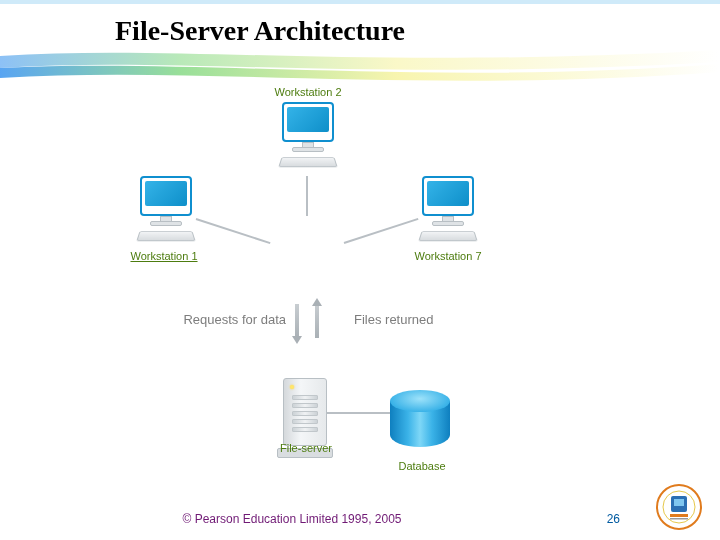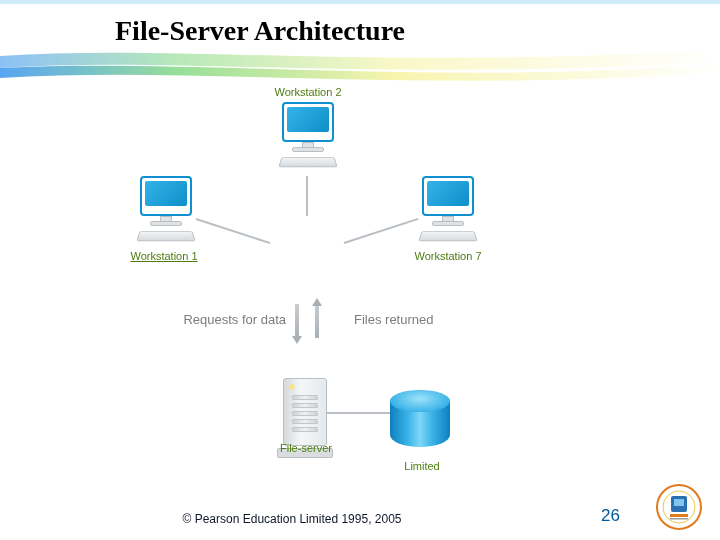--- a/index.html
+++ b/index.html
@@ -23,22 +23,22 @@
   .monitor { position: absolute; left: 10px; top: 0; width: 52px; height: 40px; background: #fff; border: 2px solid #0f8fcf; border-radius: 4px; }
   .screen { position: absolute; left: 3px; top: 3px; right: 3px; bottom: 8px; background: linear-gradient(135deg,#34b3e8 0%, #0e8fc9 100%); border-radius: 2px; }
   .stand { position: absolute; left: 30px; top: 40px; width: 12px; height: 6px; background: #dfe3e6; border: 1px solid #b8bfc4; }
   .base { position: absolute; left: 20px; top: 45px; width: 32px; height: 5px; background: #dfe3e6; border: 1px solid #b8bfc4; border-radius: 2px; }
   .kb { position: absolute; left: 8px; top: 54px; width: 56px; height: 12px; background: linear-gradient(180deg,#f1f3f5,#d8dcdf); border: 1px solid #b8bfc4; border-radius: 2px; transform: perspective(60px) rotateX(35deg); }
   .conn { position: absolute; background: #b9bfc4; }
   .arrow-v { position: absolute; width: 10px; height: 46px; }
   .arrow-shaft { position: absolute; left: 3px; top: 6px; width: 4px; height: 34px; background: linear-gradient(180deg,#c8cdd1,#a9b0b5); }
   .arrow-head-up { position: absolute; left: 0; top: 0; width: 0; height: 0; border-left: 5px solid transparent; border-right: 5px solid transparent; border-bottom: 8px solid #a9b0b5; }
   .arrow-head-dn { position: absolute; left: 0; bottom: 0; width: 0; height: 0; border-left: 5px solid transparent; border-right: 5px solid transparent; border-top: 8px solid #a9b0b5; }
-  .footer-text { position: absolute; left: 0; bottom: 14px; width: 584px; text-align: center; font-size: 12px; color: #0f172a; }
-  .page-num { position: absolute; right: 100px; bottom: 14px; font-size: 17px; color: #005aa0; }
+  .footer-text { position: absolute; left: 0; bottom: 14px; width: 584px; text-align: center; font-size: 12px; color: #701a75; }
+  .page-num { position: absolute; right: 100px; bottom: 14px; font-size: 12px; color: #005aa0; }
   .logo { position: absolute; right: 18px; bottom: 10px; width: 46px; height: 46px; }
   .logo svg { width: 46px; height: 46px; }
 </style>
 </head>
 <body>
 
 <div class="slide">
 
   <svg class="header-deco" viewBox="0 0 720 90" preserveAspectRatio="none">
     <defs>
@@ -115,21 +115,21 @@
         <div class="server-slot" style="top:48px;"></div>
       </div>
       <div class="server-base"></div>
     </div>
     <div class="node-label" style="left:156px; top:352px;">File-server</div>
 
     <div class="db-cyl">
       <div class="db-body"></div>
       <div class="db-top"></div>
     </div>
-    <div class="node-label" style="left:272px; top:370px;">Limited</div>
+    <div class="node-label" style="left:272px; top:370px;">Database</div>
 
   </div>
 
   <div class="footer-text">© Pearson Education Limited 1995, 2005</div>
   <div class="page-num">26</div>
 
   <div class="logo">
     <svg viewBox="0 0 46 46">
       <circle cx="23" cy="23" r="22" fill="none" stroke="#e07b1d" stroke-width="2"></circle>
       <circle cx="23" cy="23" r="16" fill="none" stroke="#e6c84a" stroke-width="1"></circle>

